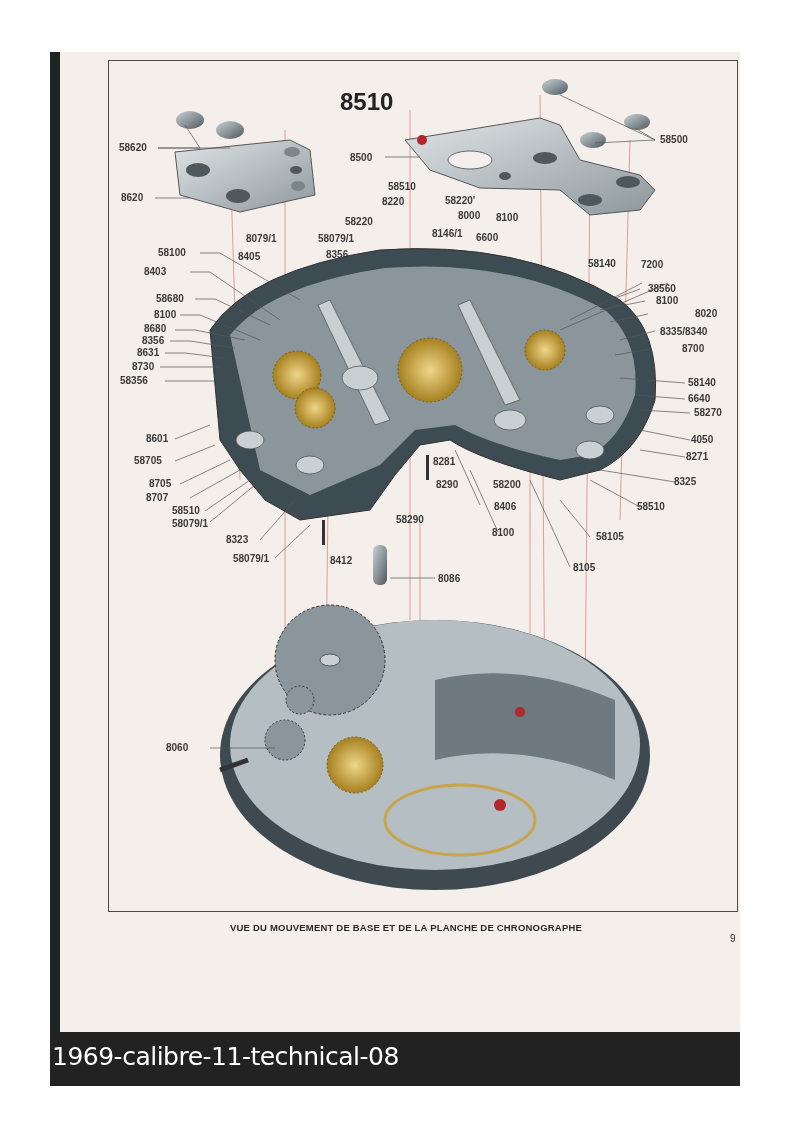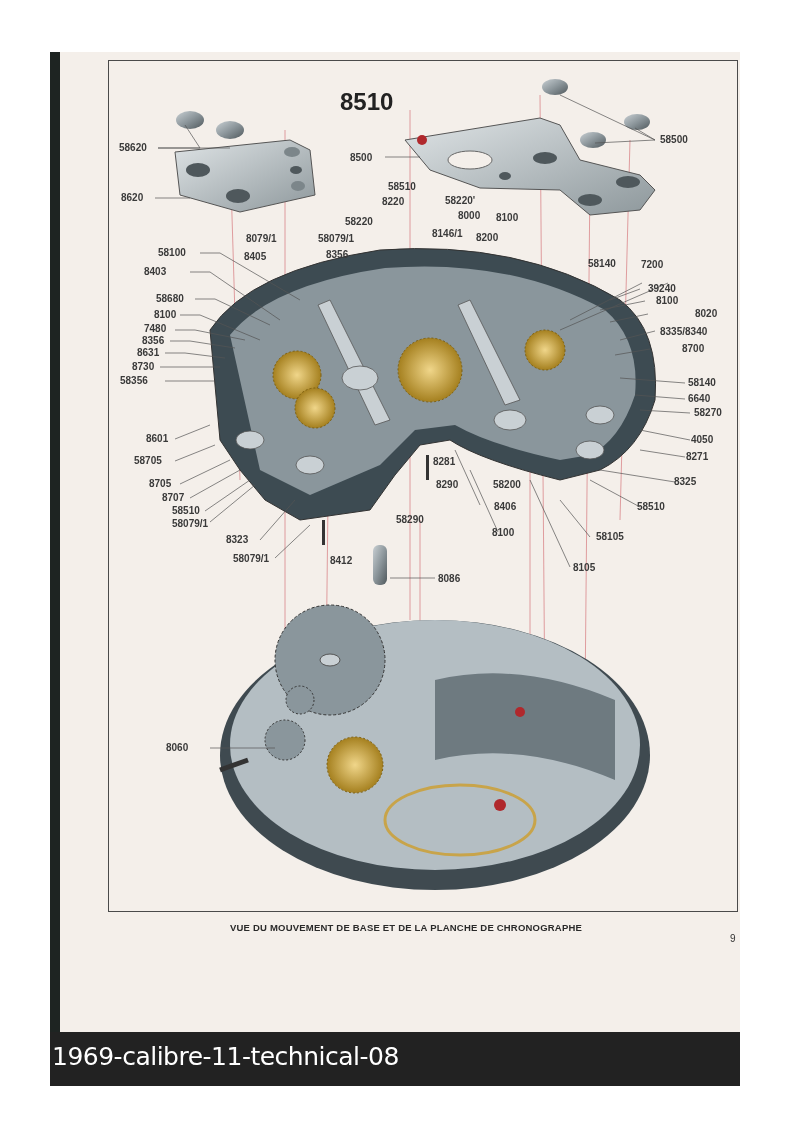--- a/index.html
+++ b/index.html
@@ -179,48 +179,48 @@
 <span class="lbl" style="left:121px;top:192px">8620</span>
 <span class="lbl" style="left:350px;top:152px">8500</span>
 <span class="lbl" style="left:660px;top:134px">58500</span>
 <span class="lbl" style="left:388px;top:181px">58510</span>
 <span class="lbl" style="left:382px;top:196px">8220</span>
 <span class="lbl" style="left:445px;top:195px">58220'</span>
 <span class="lbl" style="left:458px;top:210px">8000</span>
 <span class="lbl" style="left:496px;top:212px">8100</span>
 <span class="lbl" style="left:345px;top:216px">58220</span>
 <span class="lbl" style="left:432px;top:228px">8146/1</span>
-<span class="lbl" style="left:476px;top:232px">8200</span>
+<span class="lbl" style="left:476px;top:232px">6600</span>
 <span class="lbl" style="left:246px;top:233px">8079/1</span>
 <span class="lbl" style="left:318px;top:233px">58079/1</span>
 <span class="lbl" style="left:158px;top:247px">58100</span>
-<span class="lbl" style="left:244px;top:251px">8405</span>
+<span class="lbl" style="left:238px;top:251px">8405</span>
 <span class="lbl" style="left:326px;top:249px">8356</span>
 <span class="lbl" style="left:144px;top:266px">8403</span>
 <span class="lbl" style="left:156px;top:293px">58680</span>
 <span class="lbl" style="left:154px;top:309px">8100</span>
-<span class="lbl" style="left:144px;top:323px">7480</span>
+<span class="lbl" style="left:144px;top:323px">8680</span>
 <span class="lbl" style="left:142px;top:335px">8356</span>
 <span class="lbl" style="left:137px;top:347px">8631</span>
 <span class="lbl" style="left:132px;top:361px">8730</span>
 <span class="lbl" style="left:120px;top:375px">58356</span>
 <span class="lbl" style="left:588px;top:258px">58140</span>
 <span class="lbl" style="left:641px;top:259px">7200</span>
-<span class="lbl" style="left:648px;top:283px">39240</span>
+<span class="lbl" style="left:648px;top:283px">38560</span>
 <span class="lbl" style="left:656px;top:295px">8100</span>
 <span class="lbl" style="left:695px;top:308px">8020</span>
 <span class="lbl" style="left:660px;top:326px">8335/8340</span>
 <span class="lbl" style="left:682px;top:343px">8700</span>
 <span class="lbl" style="left:688px;top:377px">58140</span>
 <span class="lbl" style="left:688px;top:393px">6640</span>
 <span class="lbl" style="left:694px;top:407px">58270</span>
 <span class="lbl" style="left:146px;top:433px">8601</span>
 <span class="lbl" style="left:134px;top:455px">58705</span>
 <span class="lbl" style="left:149px;top:478px">8705</span>
-<span class="lbl" style="left:162px;top:492px">8707</span>
+<span class="lbl" style="left:146px;top:492px">8707</span>
 <span class="lbl" style="left:172px;top:505px">58510</span>
 <span class="lbl" style="left:172px;top:518px">58079/1</span>
 <span class="lbl" style="left:226px;top:534px">8323</span>
 <span class="lbl" style="left:233px;top:553px">58079/1</span>
 <span class="lbl" style="left:330px;top:555px">8412</span>
 <span class="lbl" style="left:396px;top:514px">58290</span>
 <span class="lbl" style="left:433px;top:456px">8281</span>
 <span class="lbl" style="left:436px;top:479px">8290</span>
 <span class="lbl" style="left:493px;top:479px">58200</span>
 <span class="lbl" style="left:494px;top:501px">8406</span>

